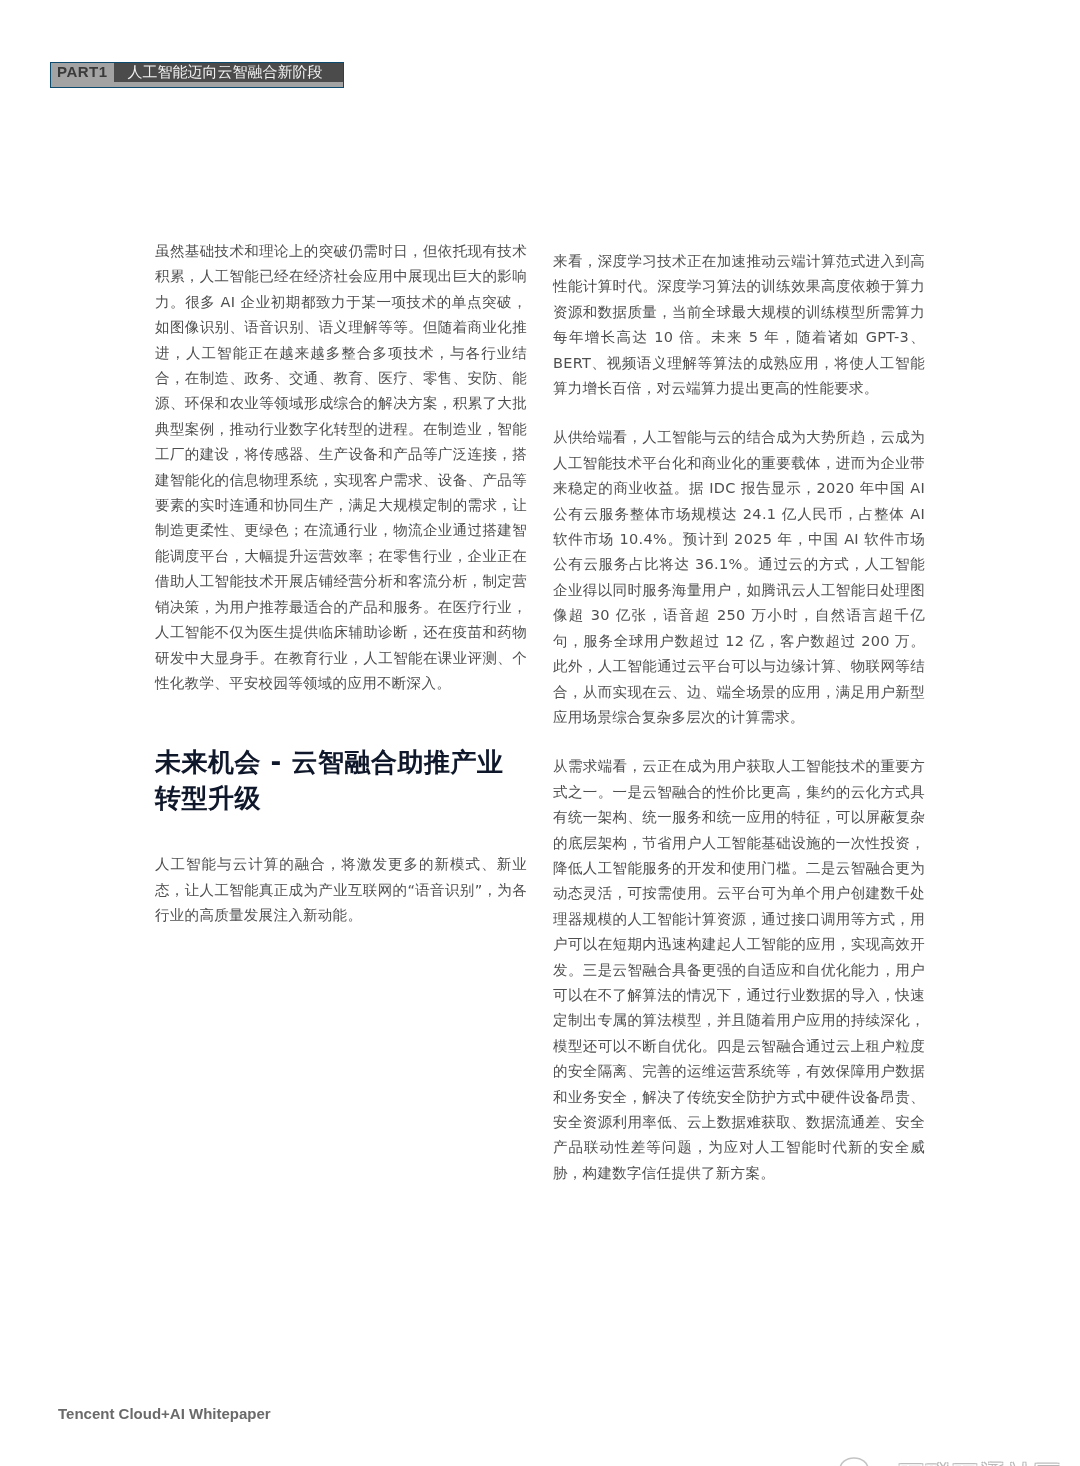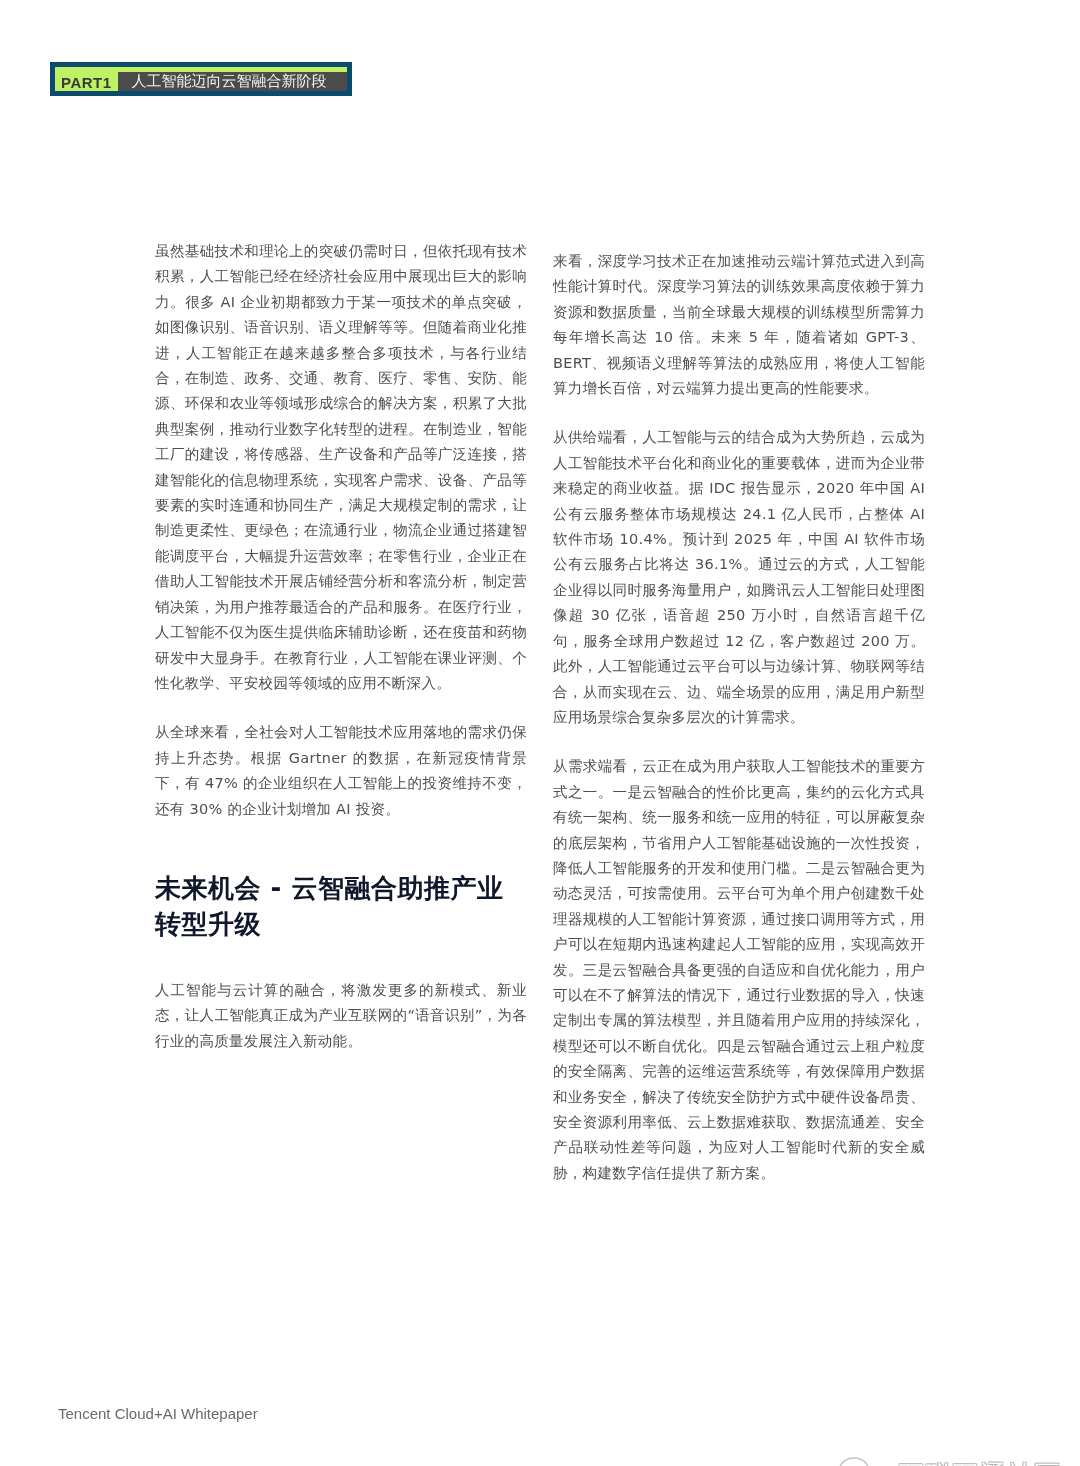--- a/index.html
+++ b/index.html
@@ -1,22 +1,22 @@
 <!DOCTYPE html>
 <html><head>
 <meta charset="utf-8">
 <style>
   html, body { margin: 0; padding: 0; }
   body {
     width: 1080px; height: 1466px; background: #ffffff; position: relative; overflow: hidden;
     font-family: "DejaVu Sans", "Liberation Sans", sans-serif; color: #4a4a4a;
   }
   .header-tag {
-    position: absolute; left: 50px; top: 62px; height: 24px; display: flex; align-items: flex-end;
-    border: 5px solid #0c4a6e; background: #bef264;
+    position: absolute; left: 50px; top: 62px; height: 24px; display: flex; align-items: flex-start;
+    border: 1px solid #0c4a6e; background: #a3a3a3;
   }
   .header-tag .part {
     font-family: "Liberation Sans", sans-serif; font-weight: bold; font-size: 15px; color: #3a3a3a;
     padding: 0 6px; display: flex; align-items: center; letter-spacing: 0.5px;
   }
   .header-tag .title {
     background: #4b4b4b; color: #f2f2f2; font-size: 15px; padding: 0 20px 0 14px;
     display: flex; align-items: center;
   }
   .col {
@@ -27,42 +27,41 @@
   .para {
     margin: 0 0 24px 0; font-size: 14.5px; line-height: 25.4px; text-align: justify;
     color: #4f4f4f; letter-spacing: 0.3px;
   }
   .heading {
     margin: 48px 0 36px 0; font-size: 26px; line-height: 36px; font-weight: bold; color: #0f172a;
     letter-spacing: 0.5px;
   }
   .footer-left {
     position: absolute; left: 58px; top: 1405px; font-family: "Liberation Sans", sans-serif;
-    font-size: 15px; color: #6a6a6a;
+    font-size: 15px; color: #6a6a6a; font-weight: bold;
   }
   .watermark {
     position: absolute; left: 838px; top: 1456px; display: flex; align-items: center; gap: 17px;
     color: #c9c9c9;
   }
   .watermark .wm-text {
     font-size: 26px; color: #ffffff; letter-spacing: 1px;
     text-shadow: -1px -1px 0 #b8b8b8, 1px -1px 0 #b8b8b8, -1px 1px 0 #b8b8b8, 1px 1px 0 #b8b8b8;
   }
 </style>
 </head>
 <body>
 
 <div class="header-tag">
   <span class="part">PART1</span>
   <span class="title">人工智能迈向云智融合新阶段</span>
 </div>
 
 <div class="col col-left">
   <p class="para">虽然基础技术和理论上的突破仍需时日，但依托现有技术积累，人工智能已经在经济社会应用中展现出巨大的影响力。很多 AI 企业初期都致力于某一项技术的单点突破，如图像识别、语音识别、语义理解等等。但随着商业化推进，人工智能正在越来越多整合多项技术，与各行业结合，在制造、政务、交通、教育、医疗、零售、安防、能源、环保和农业等领域形成综合的解决方案，积累了大批典型案例，推动行业数字化转型的进程。在制造业，智能工厂的建设，将传感器、生产设备和产品等广泛连接，搭建智能化的信息物理系统，实现客户需求、设备、产品等要素的实时连通和协同生产，满足大规模定制的需求，让制造更柔性、更绿色；在流通行业，物流企业通过搭建智能调度平台，大幅提升运营效率；在零售行业，企业正在借助人工智能技术开展店铺经营分析和客流分析，制定营销决策，为用户推荐最适合的产品和服务。在医疗行业，人工智能不仅为医生提供临床辅助诊断，还在疫苗和药物研发中大显身手。在教育行业，人工智能在课业评测、个性化教学、平安校园等领域的应用不断深入。</p>
-  <p class="para">从全球来看，全社会对人工智能技术应用落地的需求仍保持上升态势。根据 Gartner 的数据，在新冠疫情背景下，有 47% 的企业组织在人工智能上的投资维持不变，还有 30% 的企业计划增加 AI 投资。</p>
   <h2 class="heading">未来机会 - 云智融合助推产业转型升级</h2>
   <p class="para">人工智能与云计算的融合，将激发更多的新模式、新业态，让人工智能真正成为产业互联网的“语音识别”，为各行业的高质量发展注入新动能。</p>
 </div>
 
 <div class="col col-right">
   <p class="para">来看，深度学习技术正在加速推动云端计算范式进入到高性能计算时代。深度学习算法的训练效果高度依赖于算力资源和数据质量，当前全球最大规模的训练模型所需算力每年增长高达 10 倍。未来 5 年，随着诸如 GPT-3、BERT、视频语义理解等算法的成熟应用，将使人工智能算力增长百倍，对云端算力提出更高的性能要求。</p>
   <p class="para">从供给端看，人工智能与云的结合成为大势所趋，云成为人工智能技术平台化和商业化的重要载体，进而为企业带来稳定的商业收益。据 IDC 报告显示，2020 年中国 AI 公有云服务整体市场规模达 24.1 亿人民币，占整体 AI 软件市场 10.4%。预计到 2025 年，中国 AI 软件市场公有云服务占比将达 36.1%。通过云的方式，人工智能企业得以同时服务海量用户，如腾讯云人工智能日处理图像超 30 亿张，语音超 250 万小时，自然语言超千亿句，服务全球用户数超过 12 亿，客户数超过 200 万。此外，人工智能通过云平台可以与边缘计算、物联网等结合，从而实现在云、边、端全场景的应用，满足用户新型应用场景综合复杂多层次的计算需求。</p>
   <p class="para">从需求端看，云正在成为用户获取人工智能技术的重要方式之一。一是云智融合的性价比更高，集约的云化方式具有统一架构、统一服务和统一应用的特征，可以屏蔽复杂的底层架构，节省用户人工智能基础设施的一次性投资，降低人工智能服务的开发和使用门槛。二是云智融合更为动态灵活，可按需使用。云平台可为单个用户创建数千处理器规模的人工智能计算资源，通过接口调用等方式，用户可以在短期内迅速构建起人工智能的应用，实现高效开发。三是云智融合具备更强的自适应和自优化能力，用户可以在不了解算法的情况下，通过行业数据的导入，快速定制出专属的算法模型，并且随着用户应用的持续深化，模型还可以不断自优化。四是云智融合通过云上租户粒度的安全隔离、完善的运维运营系统等，有效保障用户数据和业务安全，解决了传统安全防护方式中硬件设备昂贵、安全资源利用率低、云上数据难获取、数据流通差、安全产品联动性差等问题，为应对人工智能时代新的安全威胁，构建数字信任提供了新方案。</p>
 </div>
 

